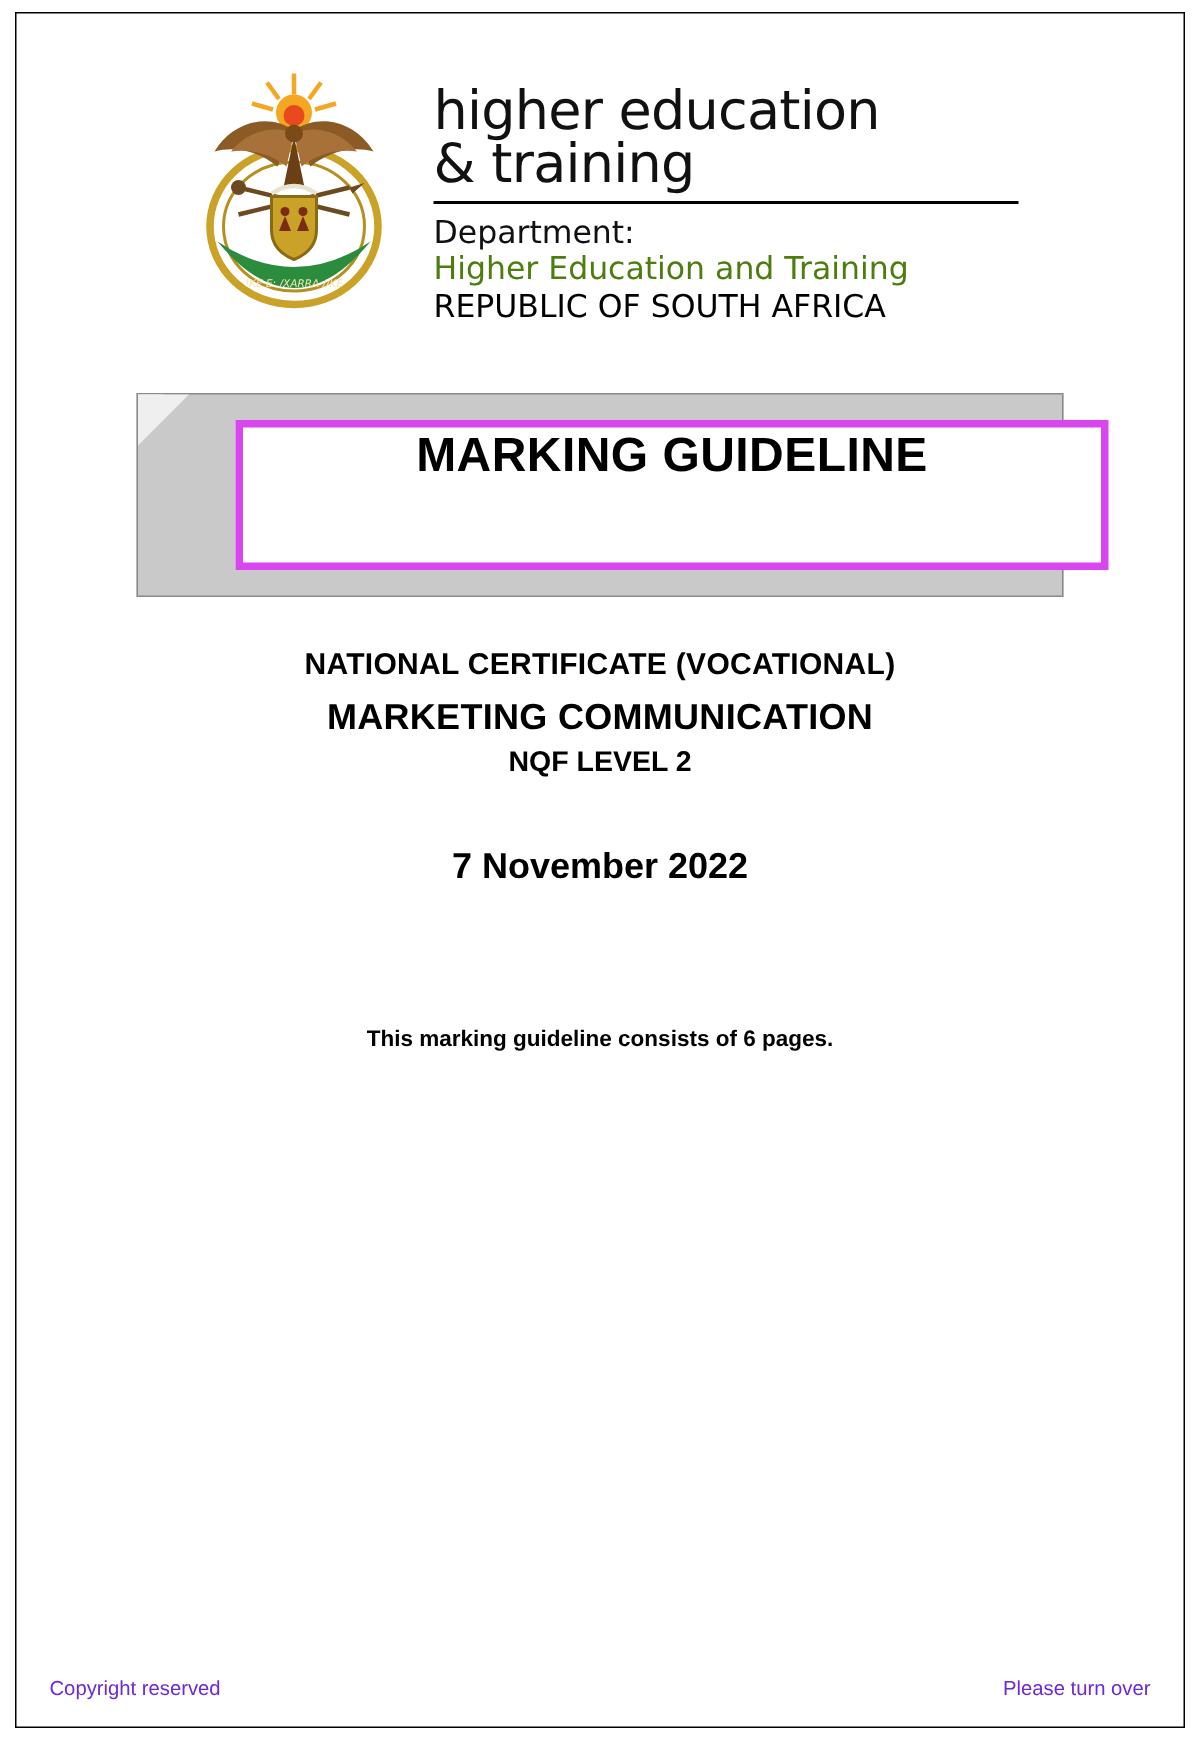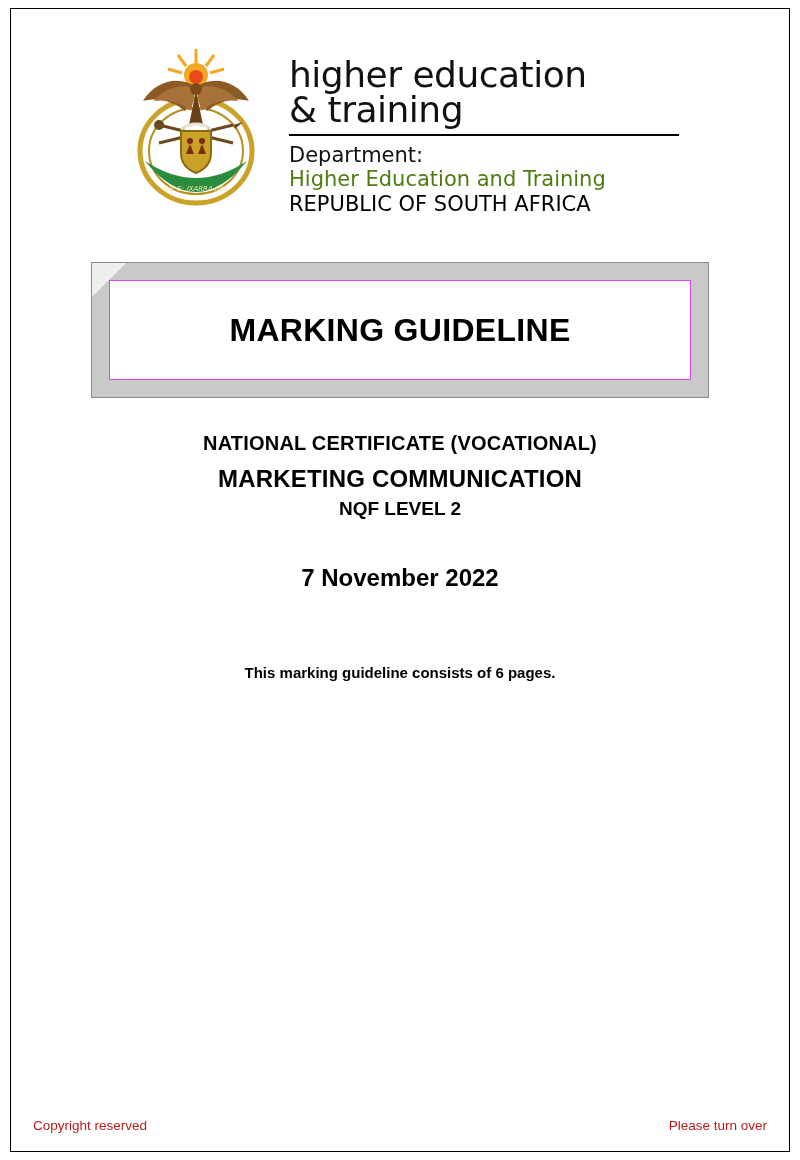--- a/index.html
+++ b/index.html
@@ -118,25 +118,25 @@
     width: 0; height: 0;
     border-top: 17px solid #efefef;
     border-left: 17px solid #efefef;
     border-right: 17px solid transparent;
     border-bottom: 17px solid transparent;
   }
   .plaque-inner {
     width: 100%;
     height: 100%;
     background: #ffffff;
-    border: 1px solid #d946ef;
-    box-sizing: border-box;
-    display: flex;
-    align-items: center;
+    border: 5px solid #d946ef;
+    box-sizing: border-box;
+    display: flex;
     justify-content: center;
+    margin-left: 48px;
   }
   .plaque-title {
     font-size: 32px;
     font-weight: bold;
     letter-spacing: 0.3px;
     color: #000000;
   }
 
   
   .meta {
@@ -160,33 +160,33 @@
     margin-top: 5px;
   }
   .meta-date {
     font-size: 24px;
     font-weight: bold;
     margin-top: 44px;
   }
   .meta-pages {
     font-size: 15px;
     font-weight: bold;
-    margin-top: 72px;
+    margin-top: 92px;
   }
 
   
   .footer {
     position: absolute;
     left: 22px;
     right: 22px;
     bottom: 18px;
     display: flex;
     justify-content: space-between;
     font-size: 13.5px;
-    color: #b91c1c;
+    color: #6d28d9;
   }
 </style>
 </head>
 <body>
 
 <div class="page">
   <div class="page-border"></div>
 
   <div class="content">
 

